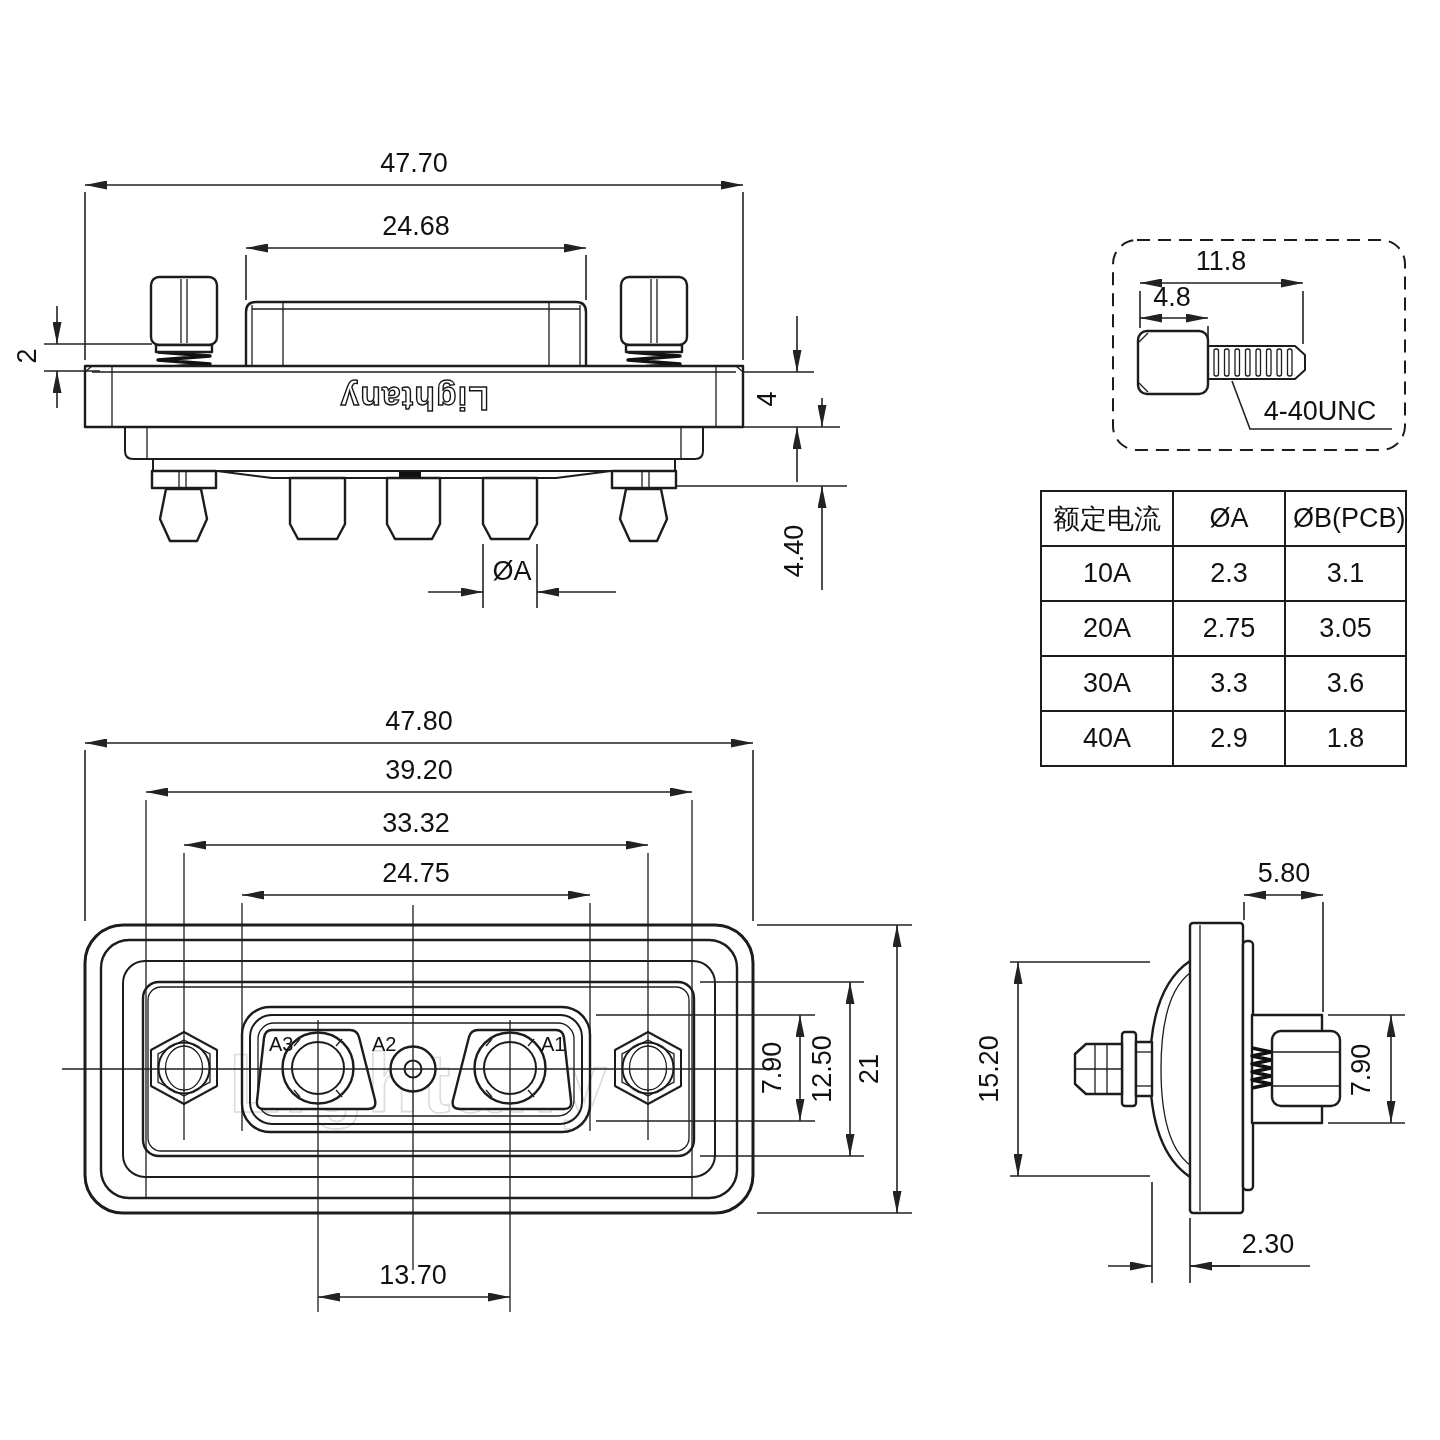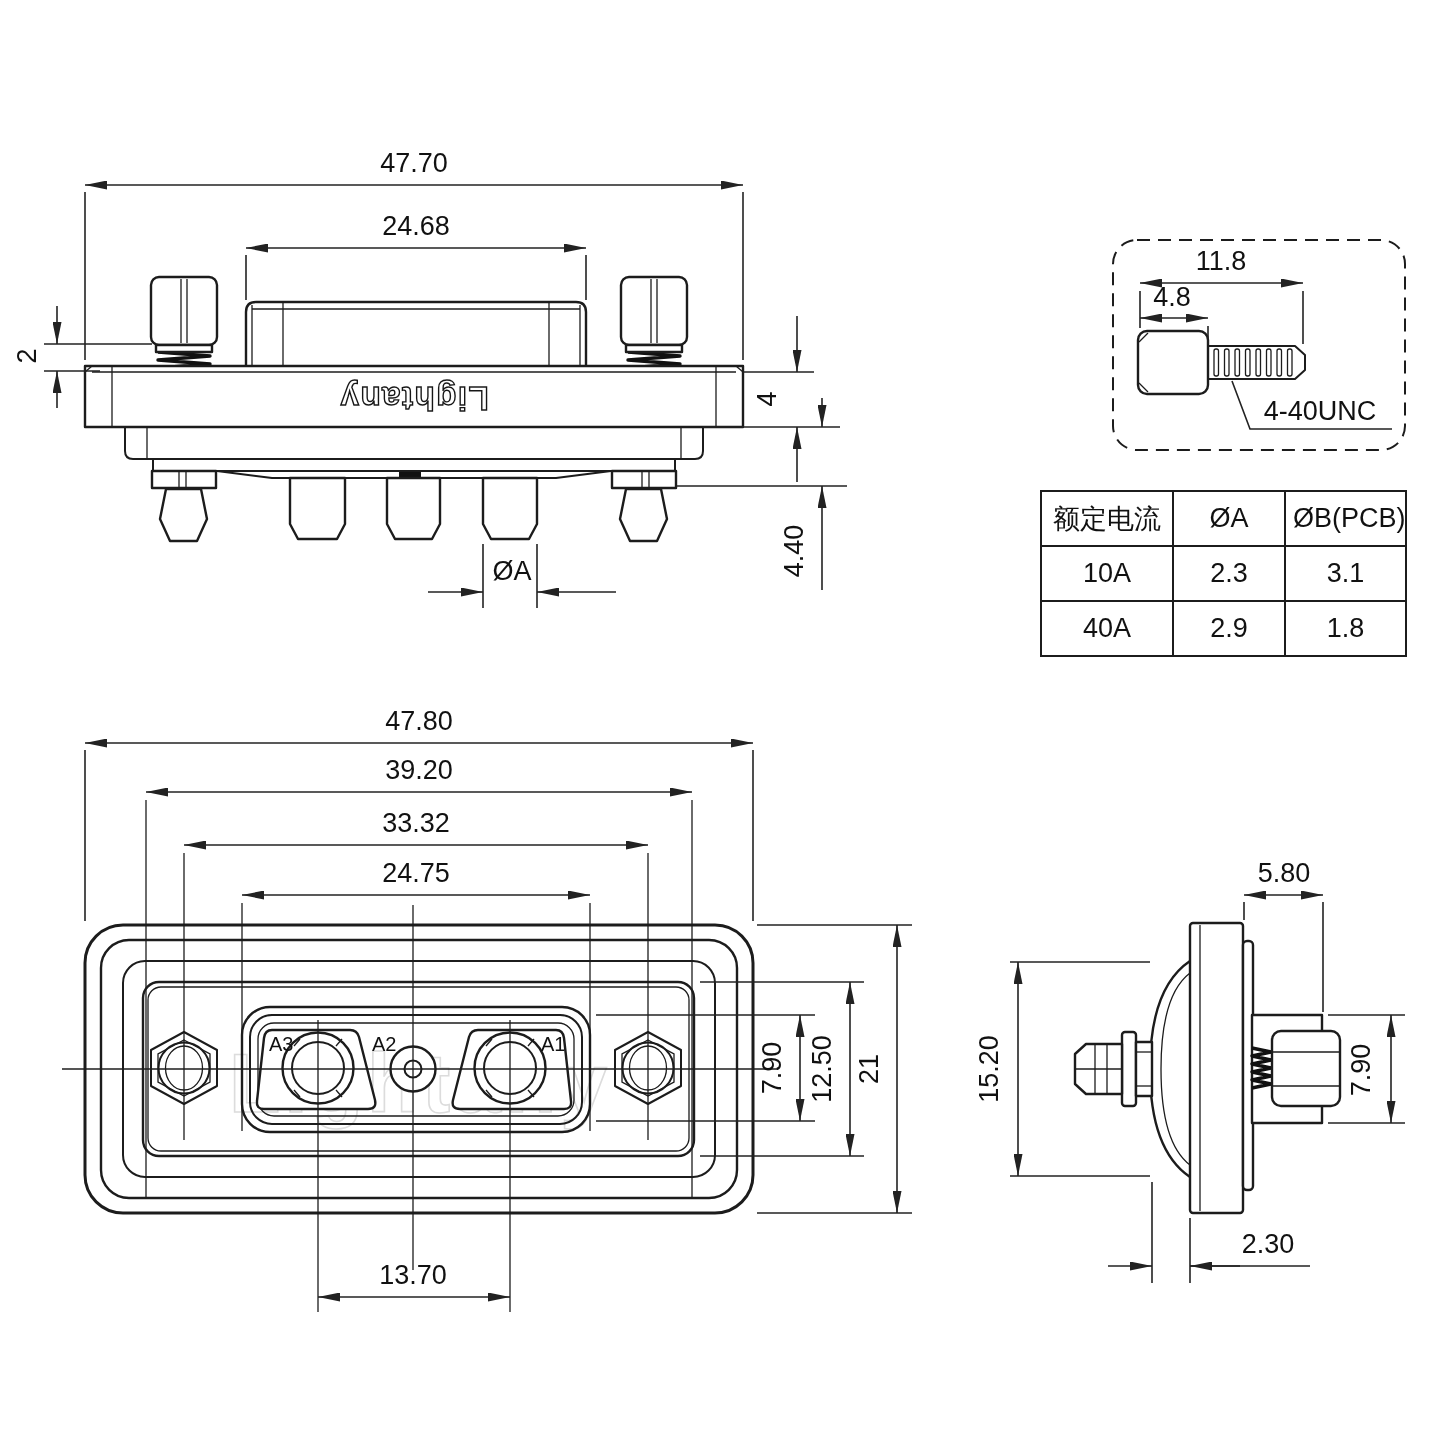--- a/index.html
+++ b/index.html
@@ -295,20 +295,30 @@
     <td>额定电流</td>
     <td>ØA</td>
     <td>ØB(PCB)</td>
   </tr>
   <tr>
     <td>10A</td>
     <td>2.3</td>
     <td>3.1</td>
   </tr>
   <tr>
+    <td>20A</td>
+    <td>2.75</td>
+    <td>3.05</td>
+  </tr>
+  <tr>
+    <td>30A</td>
+    <td>3.3</td>
+    <td>3.6</td>
+  </tr>
+  <tr>
     <td>40A</td>
     <td>2.9</td>
     <td>1.8</td>
   </tr>
 </tbody>
     </table>
 
 </div>
 
 </body></html>

